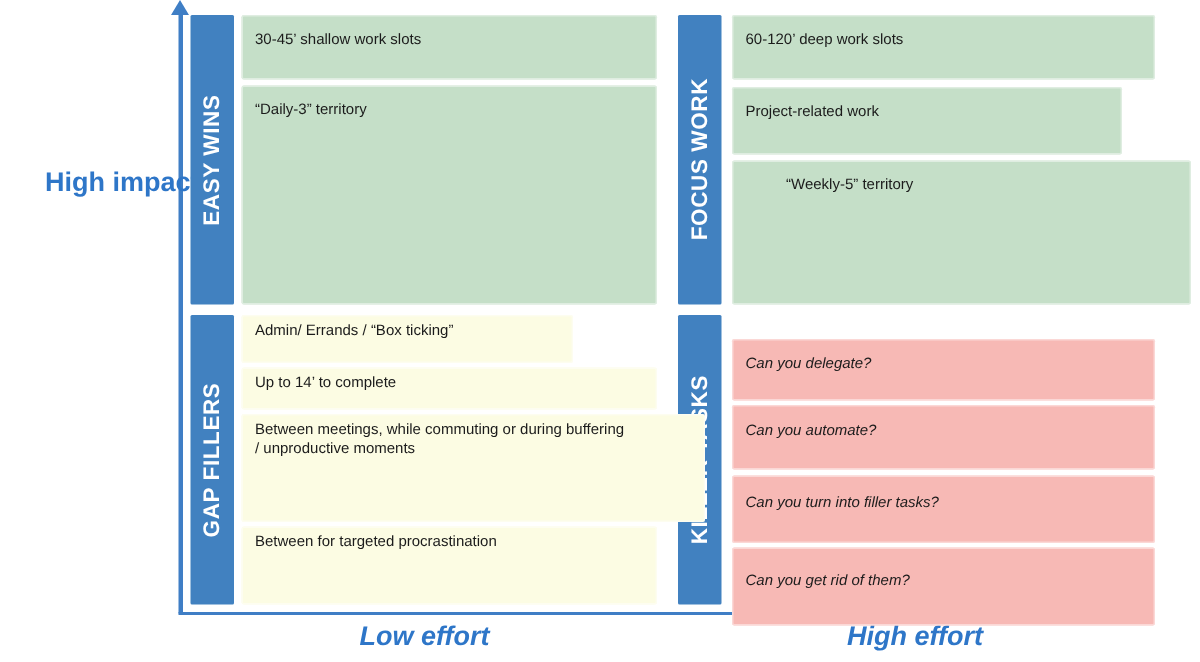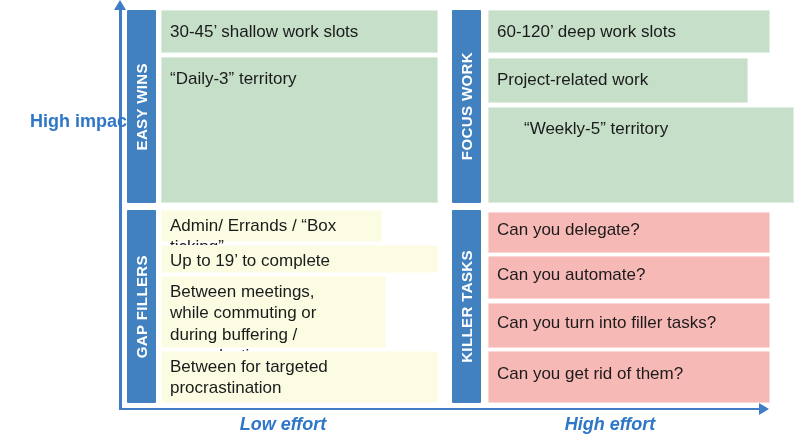--- a/index.html
+++ b/index.html
@@ -35,28 +35,28 @@
     border-radius:1px;
   }
   .qbar span {
     writing-mode:vertical-rl; transform:rotate(180deg);
     color:var(--bar-text,#ffffff); font-weight:bold; font-size:15px;
     letter-spacing:0.4px; white-space:nowrap;
   }
   
   .cell {
     position:absolute; box-sizing:border-box;
-    font-size:17px; line-height:1.25; color:var(--cell-text,#1b1b1b);
+    font-size:10px; line-height:1.25; color:var(--cell-text,#1b1b1b);
     border-radius:1.5px;
     box-shadow:inset 0 0 0 1px rgba(255,255,255,0.45);
   }
   .cell.green  { background:var(--green-cell,#c5dfc8); padding:11px 12px 8px 9px; }
   .cell.yellow { background:var(--yellow-cell,#fcfce3); padding:5px 12px 5px 9px; }
-  .cell.pink   { background:var(--pink-cell,#f7b9b5); 
-                 display:flex; align-items:center; padding:0 12px 6px 9px; }
+  .cell.pink   { background:var(--pink-cell,#f7b9b5); font-style:italic;
+                 display:flex; align-items:center; padding:0 12px 6px 9px;margin-top:14px; }
   .cell.wrap-narrow { padding-right:50px; }
   .cell.wrap-mid    { padding-right:30px; }
 </style>
 </head>
 <body>
 
 <div class="canvas">
 
   <div class="axis-line axis-y"></div>
   <div class="arrow-up"></div>
@@ -81,22 +81,22 @@
   </div>
 
   <div class="cell green" style="left:161px; top:10px;  width:277px; height:43px;">30-45’ shallow work slots</div>
   <div class="cell green" style="left:161px; top:57px;  width:277px; height:146px;">“Daily-3” territory</div>
 
   <div class="cell green" style="left:488px; top:10px;  width:282px; height:43px;">60-120’ deep work slots</div>
   <div class="cell green" style="left:488px; top:58px;  width:260px; height:45px;">Project-related work</div>
   <div class="cell green" style="left:488px; top:107px; width:306px; height:96px;padding-left:36px;">“Weekly-5” territory</div>
 
   <div class="cell yellow" style="left:161px; top:210px; width:221px; height:32px;">Admin/ Errands / “Box ticking”</div>
-  <div class="cell yellow" style="left:161px; top:245px; width:277px; height:28px;">Up to 19’ to complete</div>
-  <div class="cell yellow wrap-narrow" style="left:161px; top:276px; width:225px; height:72px;">Between meetings, while commuting or during buffering / unproductive moments</div>
+  <div class="cell yellow" style="left:161px; top:245px; width:277px; height:28px;">Up to 14’ to complete</div>
+  <div class="cell yellow wrap-narrow" style="left:161px; top:276px; width:309px; height:72px;">Between meetings, while commuting or during buffering / unproductive moments</div>
   <div class="cell yellow wrap-mid" style="left:161px; top:351px; width:277px; height:52px;">Between for targeted procrastination</div>
 
   <div class="cell pink" style="left:488px; top:212px; width:282px; height:41px;">Can you delegate?</div>
   <div class="cell pink" style="left:488px; top:256px; width:282px; height:43px;">Can you automate?</div>
   <div class="cell pink" style="left:488px; top:351px; width:282px; height:52px;">Can you get rid of them?</div>
   <div class="cell pink" style="left:488px; top:303px; width:282px; height:45px;">Can you turn into filler tasks?</div>
 
 </div>
 
 </body></html>

